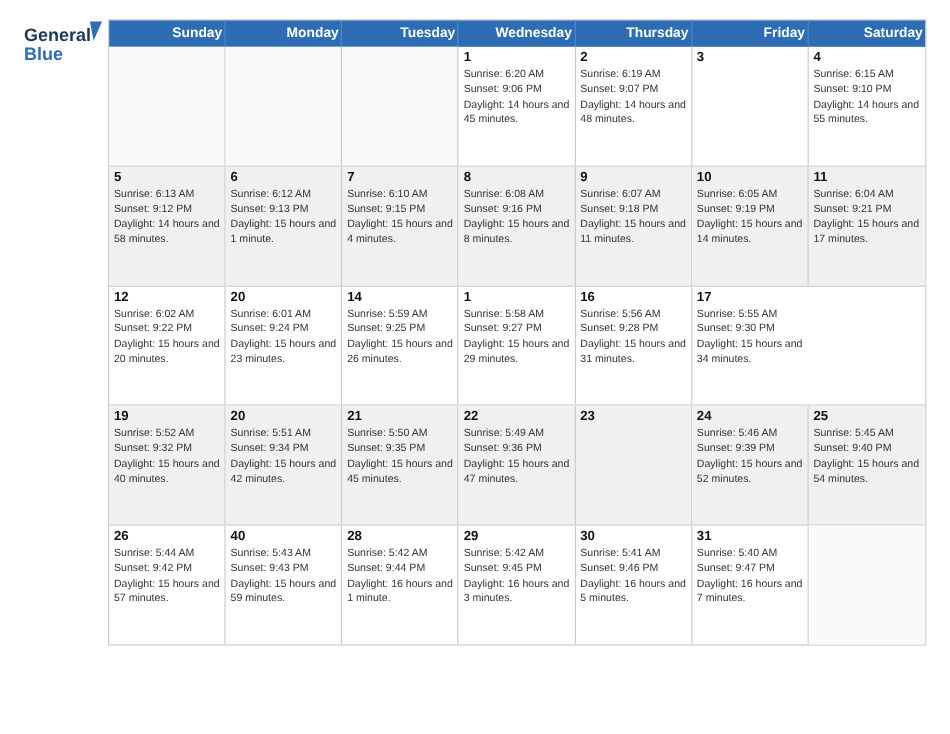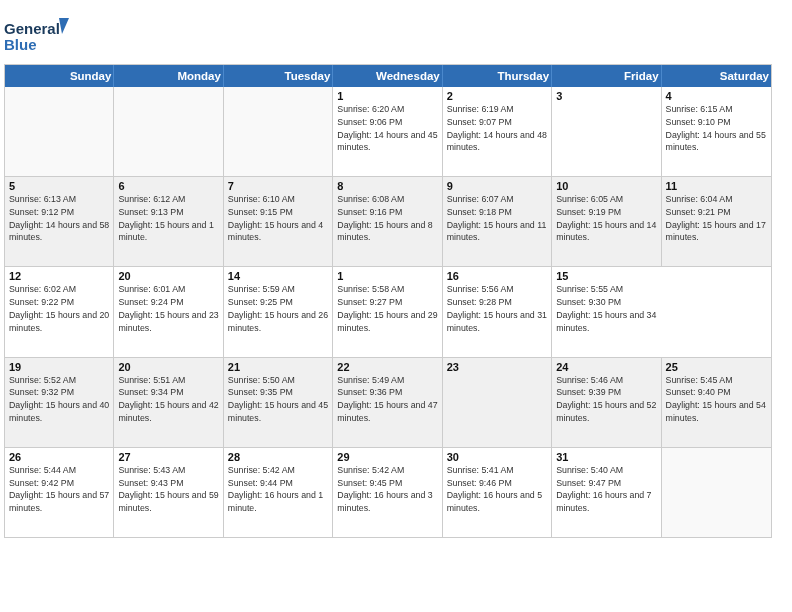--- a/index.html
+++ b/index.html
@@ -6,23 +6,22 @@
     body {
       font-family: Arial, sans-serif;
       background: #fff;
       width: 792px;
       height: 612px;
       overflow: hidden;
     }
     .page {
       width: 792px;
       height: 548px;
-      padding: 16px 20px 10px 4px;
-      display: flex;
-      flex-direction: column;
+      padding: 16px 20px 10px 20px;
+      display: flex;
     }
     .header {
       display: flex;
       align-items: flex-start;
       justify-content: space-between;
       margin-bottom: 8px;
     }
     .logo {
       display: flex;
       align-items: center;
@@ -192,21 +191,21 @@
           </div>
           <div class="cal-cell">
             <div class="day-num">1</div>
             <div class="cell-info">Sunrise: 5:58 AM<br>Sunset: 9:27 PM<br>Daylight: 15 hours and 29 minutes.</div>
           </div>
           <div class="cal-cell">
             <div class="day-num">16</div>
             <div class="cell-info">Sunrise: 5:56 AM<br>Sunset: 9:28 PM<br>Daylight: 15 hours and 31 minutes.</div>
           </div>
           <div class="cal-cell">
-            <div class="day-num">15</div>
+            <div class="day-num">17</div>
             <div class="cell-info">Sunrise: 5:55 AM<br>Sunset: 9:30 PM<br>Daylight: 15 hours and 34 minutes.</div>
           </div>
         </div>
         <div class="cal-row">
           <div class="cal-cell shaded">
             <div class="day-num">19</div>
             <div class="cell-info">Sunrise: 5:52 AM<br>Sunset: 9:32 PM<br>Daylight: 15 hours and 40 minutes.</div>
           </div>
           <div class="cal-cell shaded">
             <div class="day-num">20</div>
@@ -231,21 +230,21 @@
             <div class="day-num">25</div>
             <div class="cell-info">Sunrise: 5:45 AM<br>Sunset: 9:40 PM<br>Daylight: 15 hours and 54 minutes.</div>
           </div>
         </div>
         <div class="cal-row">
           <div class="cal-cell">
             <div class="day-num">26</div>
             <div class="cell-info">Sunrise: 5:44 AM<br>Sunset: 9:42 PM<br>Daylight: 15 hours and 57 minutes.</div>
           </div>
           <div class="cal-cell">
-            <div class="day-num">27</div>
+            <div class="day-num">40</div>
             <div class="cell-info">Sunrise: 5:43 AM<br>Sunset: 9:43 PM<br>Daylight: 15 hours and 59 minutes.</div>
           </div>
           <div class="cal-cell">
             <div class="day-num">28</div>
             <div class="cell-info">Sunrise: 5:42 AM<br>Sunset: 9:44 PM<br>Daylight: 16 hours and 1 minute.</div>
           </div>
           <div class="cal-cell">
             <div class="day-num">29</div>
             <div class="cell-info">Sunrise: 5:42 AM<br>Sunset: 9:45 PM<br>Daylight: 16 hours and 3 minutes.</div>
           </div>

